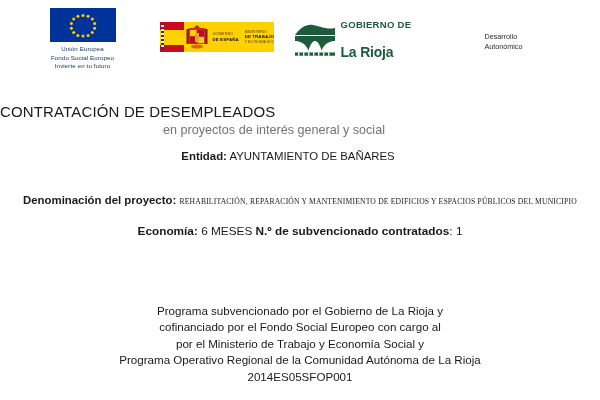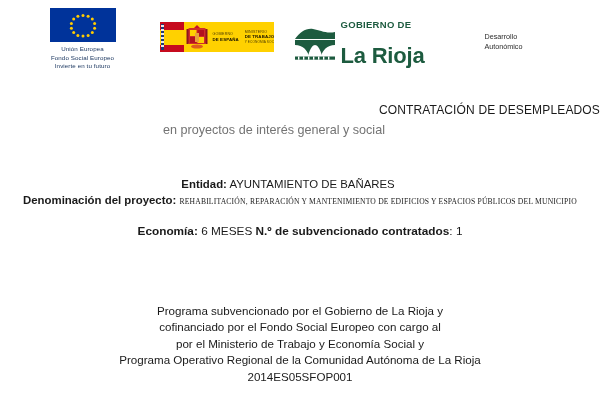--- a/index.html
+++ b/index.html
@@ -114,21 +114,21 @@
   .rioja-mark { width: 42px; height: 34px; flex: 0 0 auto; }
   .rioja-words { display: flex; flex-direction: column; line-height: 1; }
   .rioja-gob {
     font-size: 9.5px;
     font-weight: bold;
     color: #1d5b3f;
     letter-spacing: .3px;
     margin-bottom: 15px;
   }
   .rioja-name {
-    font-size: 22px;
+    font-size: 14px;
     font-weight: bold;
     color: #1d5b3f;
     letter-spacing: -.2px;
   }
 
   
   .desarrollo-block {
     padding-top: 24px;
     width: 92px;
     margin-left: 37px;
@@ -141,38 +141,38 @@
   }
 
   
   .doc { position: absolute; top: 0; left: 0; width: 600px; }
 
   .title-main {
     position: absolute;
     top: 103px;
     left: 0;
     width: 600px;
-    text-align: right;
-    font-size: 12px;
+    text-align: left;
+    font-size: 15px;
     letter-spacing: .15px;
     color: #1a1a1a;
   }
   .title-sub {
     position: absolute;
     top: 123px;
     left: 0;
     width: 548px;
     text-align: center;
     font-size: 12.6px;
     color: #737373;
   }
 
   .line-entidad {
     position: absolute;
-    top: 178px;
+    top: 150px;
     left: 0;
     width: 576px;
     text-align: center;
     font-size: 11.4px;
     color: #1a1a1a;
   }
   .line-entidad b { font-weight: bold; }
 
   .line-denominacion {
     position: absolute;

